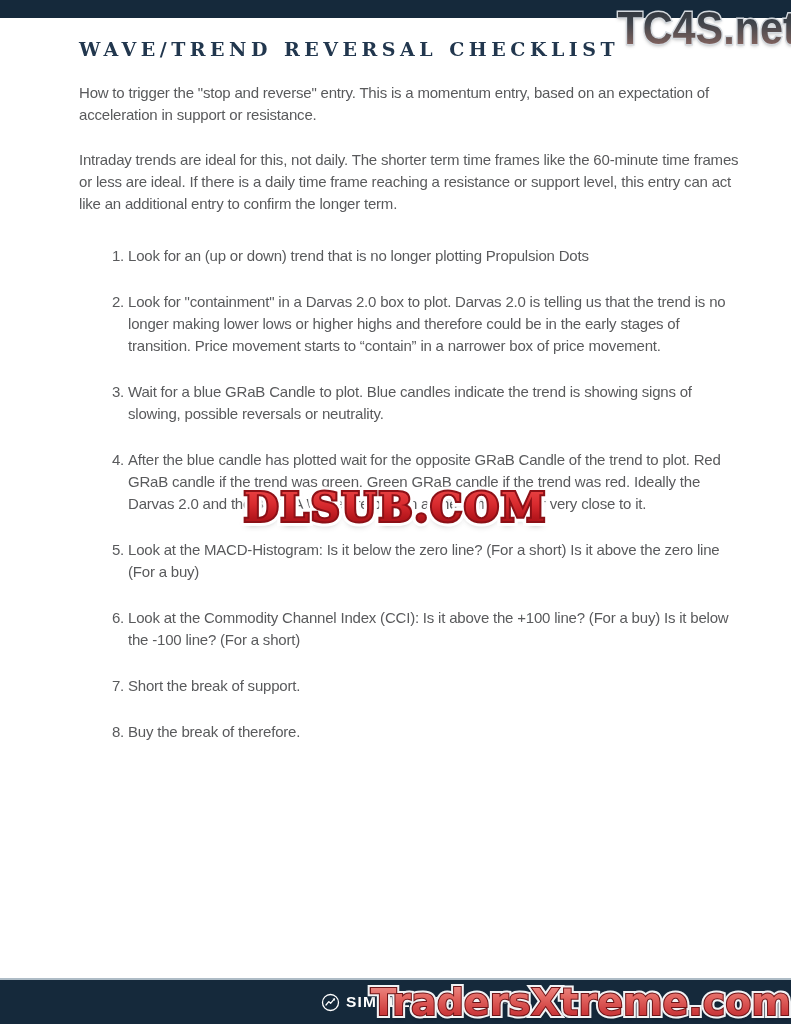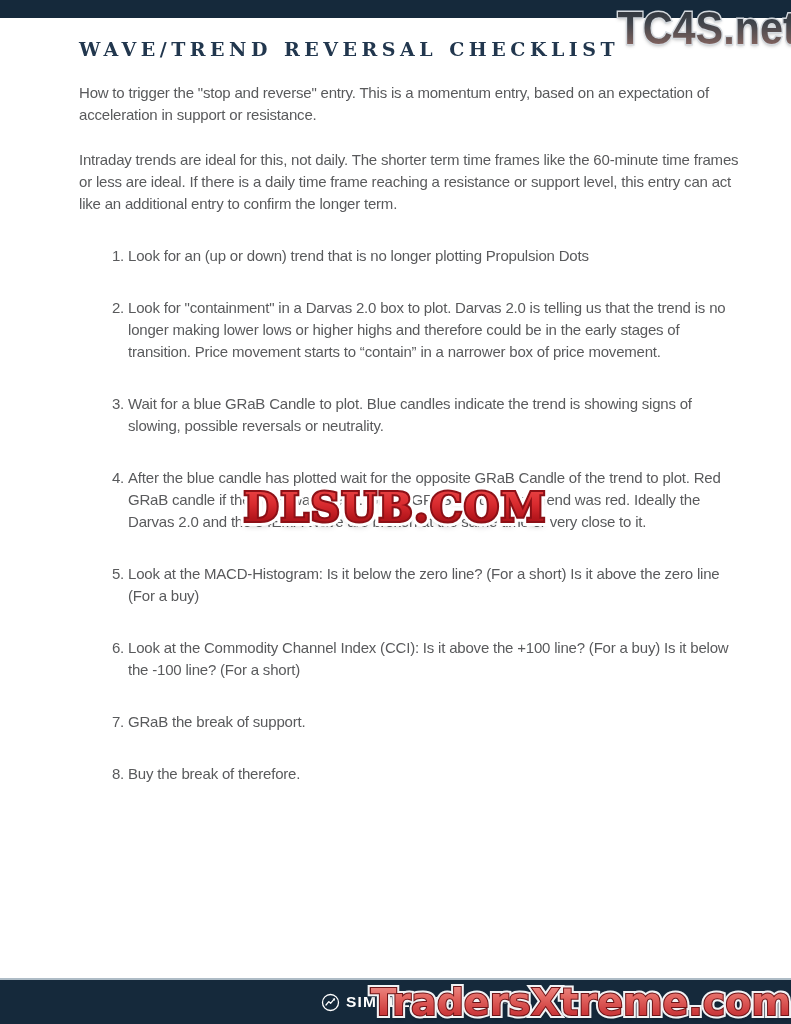--- a/index.html
+++ b/index.html
@@ -45,21 +45,21 @@
     color:#595a5c; font-size:15px; line-height:22px; letter-spacing:-0.2px;
   }
   .content h1 {
     font-family:"DejaVu Serif","Liberation Serif",serif;
     color:#22374e; font-size:19px; font-weight:bold;
     letter-spacing:4.5px; word-spacing:1px;
     margin-bottom:22px; white-space:nowrap;
   }
   .content p { margin-bottom:23px; max-width:672px; }
   .content ol { margin-top:30px; padding-left:49px; max-width:660px; }
-  .content ol li { margin-bottom:24px;margin-top:30px; }
+  .content ol li { margin-bottom:24px; }
 
   
   .wm-dlsub {
     position:absolute; top:483px; left:50%; transform:translateX(-50%);
     z-index:6;
     font-family:"DejaVu Serif","Liberation Serif",serif;
     font-weight:bold; font-size:40px; line-height:48px; letter-spacing:2px;
     white-space:nowrap;
   }
   .wm-dlsub .layer { position:absolute; top:0; left:0; white-space:nowrap; }
@@ -126,21 +126,21 @@
     <p>How to trigger the "stop and reverse" entry. This is a momentum entry, based on an expectation of acceleration in support or resistance.</p>
     <p>Intraday trends are ideal for this, not daily. The shorter term time frames like the 60-minute time frames or less are ideal. If there is a daily time frame reaching a resistance or support level, this entry can act like an additional entry to confirm the longer term.</p>
 
     <ol>
       <li><span>Look for an (up or down) trend that is no longer plotting Propulsion Dots</span></li>
       <li><span>Look for "containment" in a Darvas 2.0 box to plot. Darvas 2.0 is telling us that the trend is no longer making lower lows or higher highs and therefore could be in the early stages of transition. Price movement starts to “contain” in a narrower box of price movement.</span></li>
       <li><span>Wait for a blue GRaB Candle to plot. Blue candles indicate the trend is showing signs of slowing, possible reversals or neutrality.</span></li>
       <li><span>After the blue candle has plotted wait for the opposite GRaB Candle of the trend to plot. Red GRaB candle if the trend was green. Green GRaB candle if the trend was red. Ideally the Darvas 2.0 and the 34EMA Wave are broken at the same time or very close to it.</span></li>
       <li><span>Look at the MACD-Histogram: Is it below the zero line? (For a short) Is it above the zero line (For a buy)</span></li>
       <li><span>Look at the Commodity Channel Index (CCI): Is it above the +100 line? (For a buy) Is it below the -100 line? (For a short)</span></li>
-      <li><span>GRaB the break of support.</span></li>
+      <li><span>Short the break of support.</span></li>
       <li><span>Buy the break of therefore.</span></li>
     </ol>
   </div>
 
   <div class="wm-dlsub">
     <span class="layer stroke-white">DLSUB.COM</span>
     <span class="layer stroke-dark">DLSUB.COM</span>
     <span class="layer fill">DLSUB.COM</span>
   </div>
 

